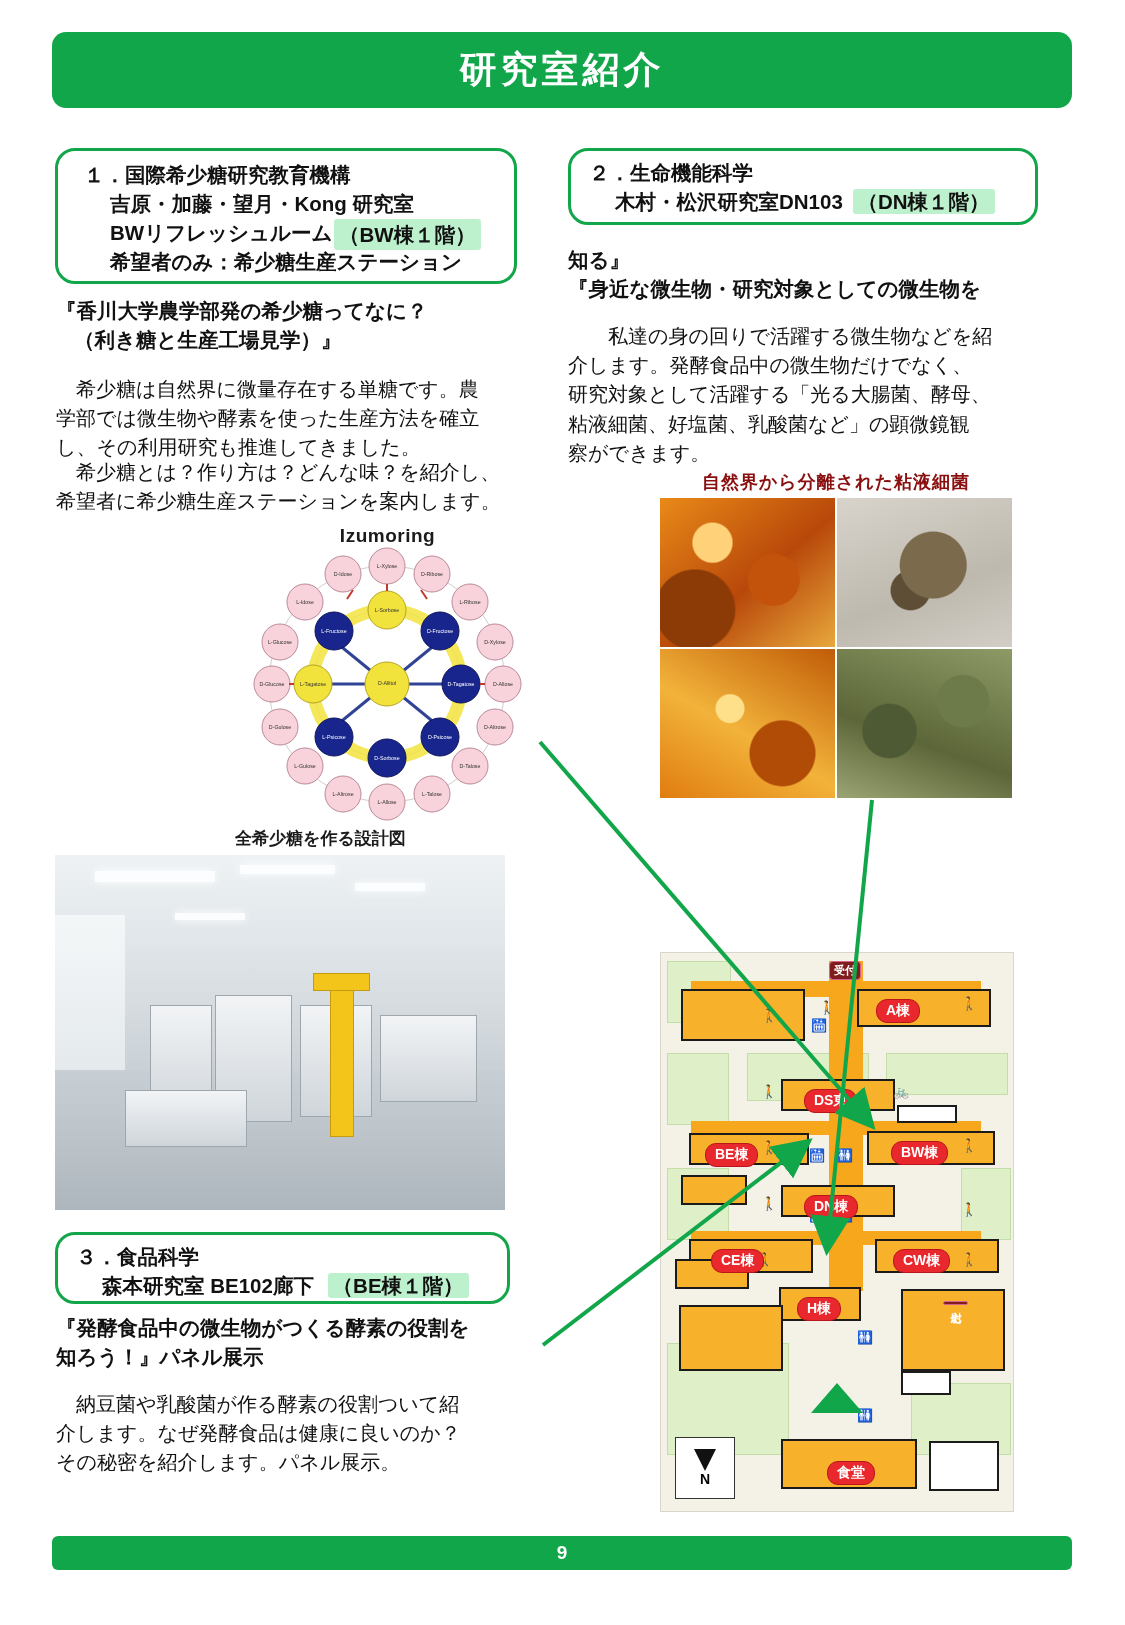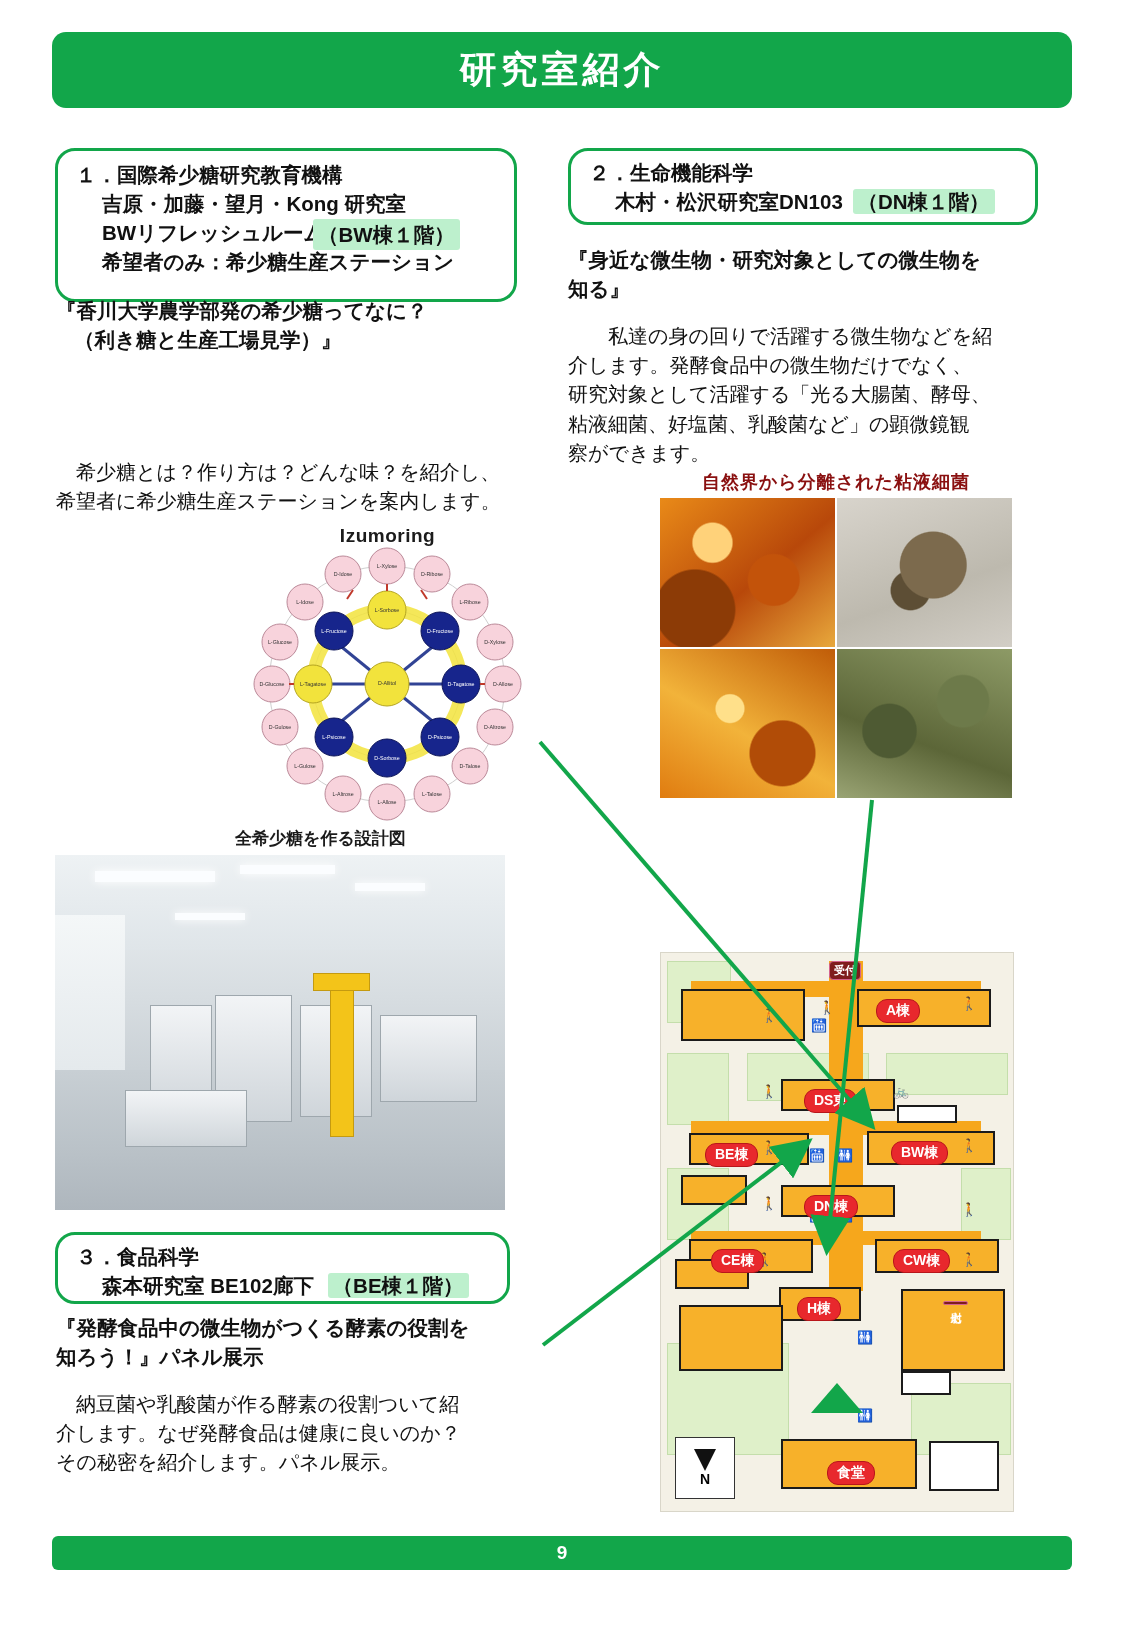--- a/index.html
+++ b/index.html
@@ -186,35 +186,40 @@
 </style>
 </head>
 <body>
 
 <div class="page">
 
   <div class="header-banner">
     <div class="header-title">研究室紹介</div>
   </div>
 
-  <div class="title-box" style="left:55px; top:148px; width:462px; height:154px; padding:9px 0 0 18px;">
+  <div class="title-box" style="left:55px; top:148px; width:462px; height:136px; padding:9px 0 0 26px;">
     <div class="title-line">１．国際希少糖研究教育機構</div>
     <div class="title-line" style="padding-left:26px;"><span>吉原・加藤・望月・Kong 研究室</span></div>
     <div class="title-line" style="padding-left:26px; position:relative;">
       <span>BWリフレッシュルーム</span>
-      <span class="hl" style="position:absolute; left:237px; top:1px;">（BW棟１階）</span>
+      <span class="hl" style="position:absolute; left:250px; top:1px;">（BW棟１階）</span>
     </div>
     <div class="title-line" style="padding-left:26px;"><span>希望者のみ：希少糖生産ステーション</span></div>
   </div>
 
   <div class="head-quote" style="left:56px; top:296px; width:470px;">
     <div>『香川大学農学部発の希少糖ってなに？</div>
     <div style="padding-left:18px;">（利き糖と生産工場見学）』</div>
   </div>
 
+  <div class="para" style="left:56px; top:375px; width:480px;">
+    <div>　希少糖は自然界に微量存在する単糖です。農</div>
+    <div>学部では微生物や酵素を使った生産方法を確立</div>
+    <div>し、その利用研究も推進してきました。</div>
+  </div>
   <div class="para" style="left:56px; top:458px; width:495px;">
     <div>　希少糖とは？作り方は？どんな味？を紹介し、</div>
     <div>希望者に希少糖生産ステーションを案内します。</div>
   </div>
 
   <div class="izu-wrap">
     <div class="izu-title">Izumoring</div>
     <svg class="izu-svg" width="305" height="275" viewBox="0 0 305 275">
       <g fill="none" stroke="#cfcfcf" stroke-width="1">
         <circle cx="152" cy="137" r="118"></circle>
@@ -335,22 +340,22 @@
 
   <div class="title-box" style="left:568px; top:148px; width:470px; height:77px; padding:7px 0 0 18px;">
     <div class="title-line">２．生命機能科学</div>
     <div class="title-line" style="padding-left:26px; position:relative;">
       <span>木村・松沢研究室DN103</span>
       <span class="hl" style="margin-left:4px;">（DN棟１階）</span>
     </div>
   </div>
 
   <div class="head-quote" style="left:568px; top:245px; width:470px;">
+    <div>知る』</div>
     <div>『身近な微生物・研究対象としての微生物を</div>
-    <div>知る』</div>
   </div>
 
   <div class="para" style="left:568px; top:322px; width:470px;">
     <div>　　私達の身の回りで活躍する微生物などを紹</div>
     <div>介します。発酵食品中の微生物だけでなく、</div>
     <div>研究対象として活躍する「光る大腸菌、酵母、</div>
     <div>粘液細菌、好塩菌、乳酸菌など」の顕微鏡観</div>
     <div>察ができます。</div>
   </div>
 

